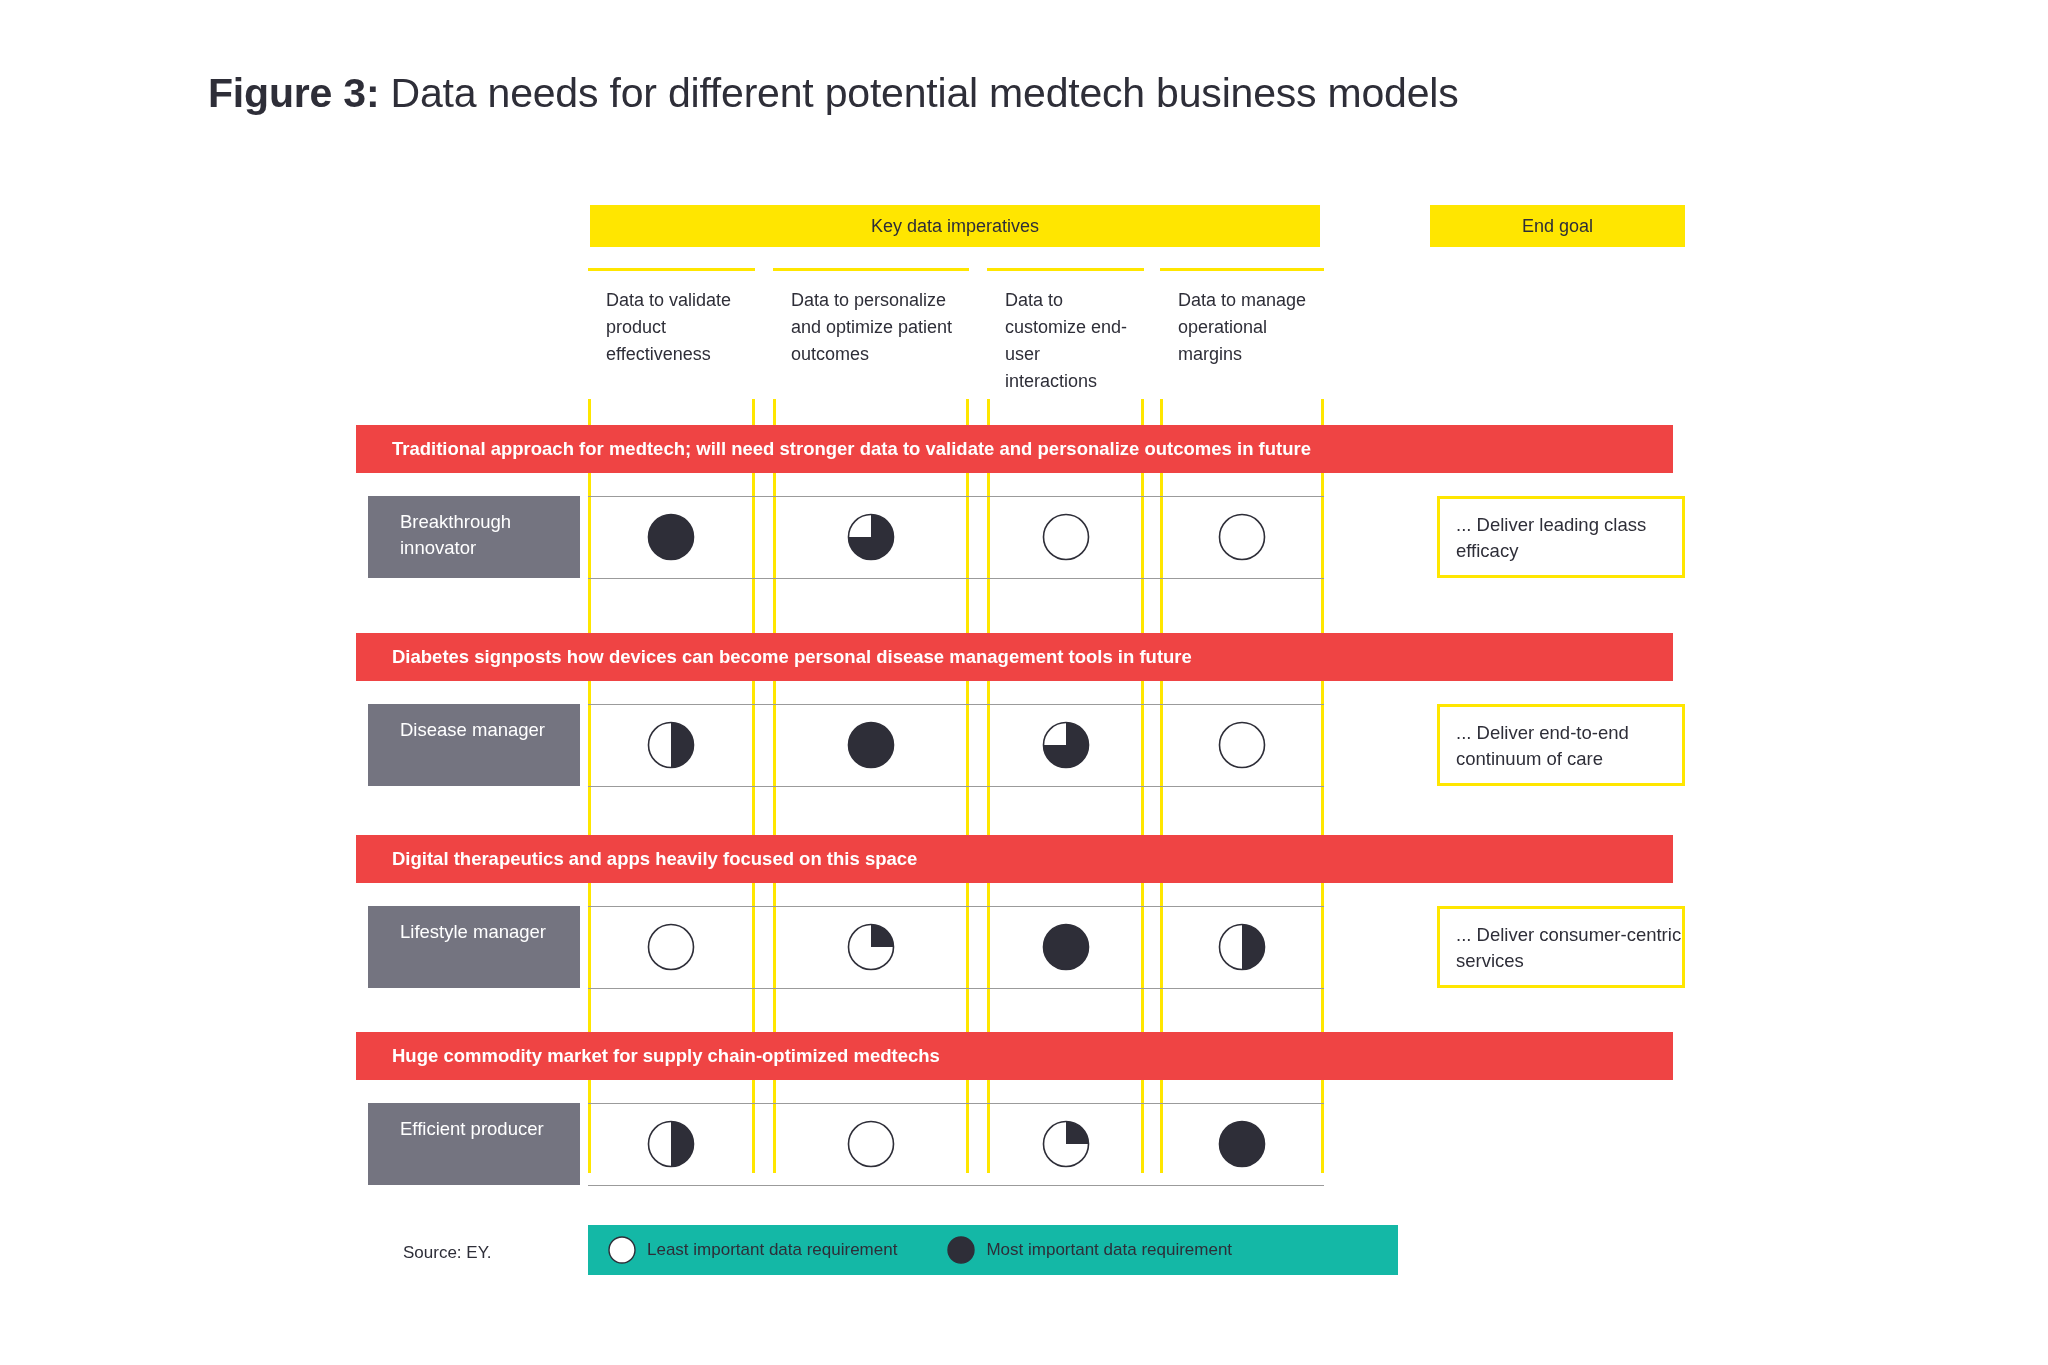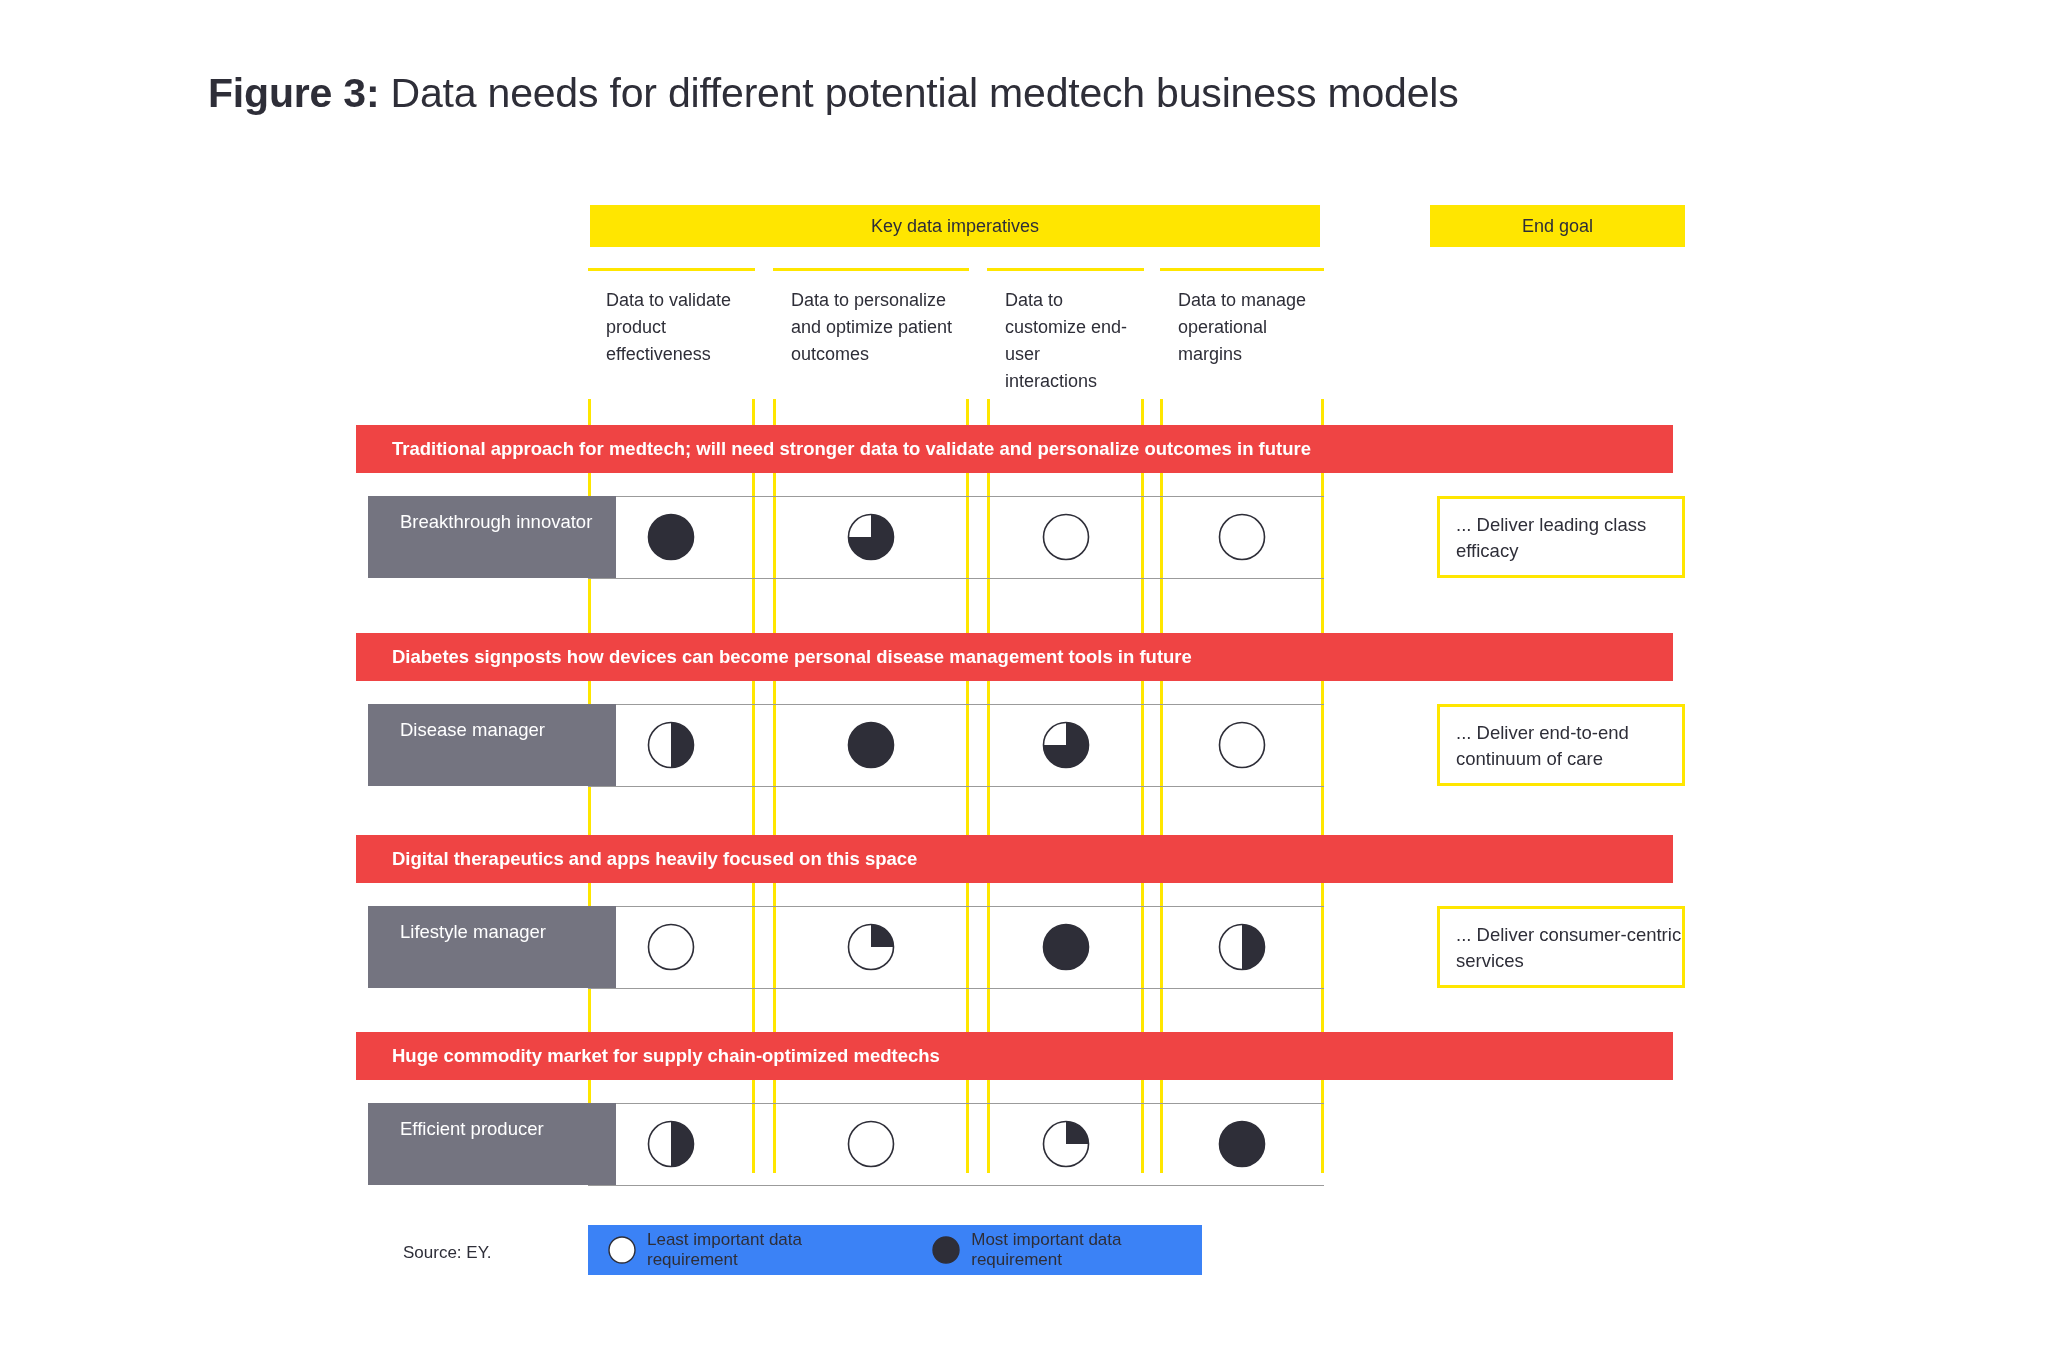--- a/index.html
+++ b/index.html
@@ -76,21 +76,21 @@
     font-weight: bold;
     display: flex;
     align-items: center;
     padding-left: 36px;
   }
 
   
   .row-label {
     position: absolute;
     left: 368px;
-    width: 248px;
+    width: 212px;
     height: 82px;
     background: #747480;
     color: #ffffff;
     font-size: 18.5px;
     line-height: 26px;
     padding: 13px 0 0 32px;
   }
 
   
   .row-rule {
@@ -128,23 +128,23 @@
     position: absolute;
     left: 403px;
     top: 1243px;
     font-size: 17px;
     color: #2e2e38;
   }
   #legend {
     position: absolute;
     left: 588px;
     top: 1225px;
-    width: 614px;
+    width: 810px;
     height: 50px;
-    background: #3b82f6;
+    background: #14b8a6;
     display: flex;
     align-items: center;
   }
   .legend-item {
     display: flex;
     align-items: center;
     font-size: 17px;
     color: #2e2e38;
   }
   #legend-least { margin-left: 20px; }

